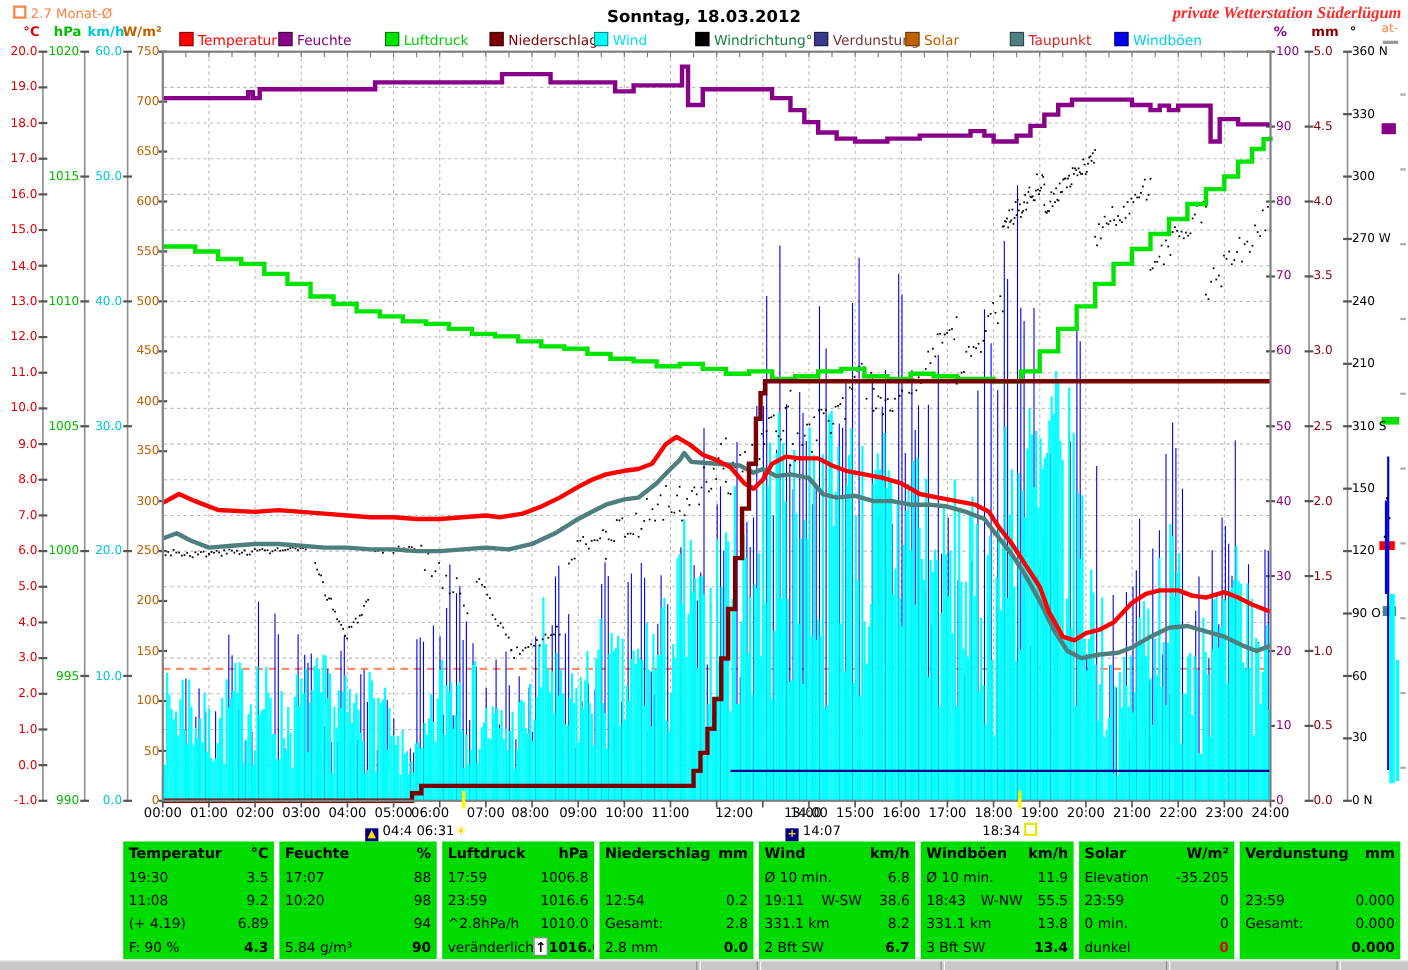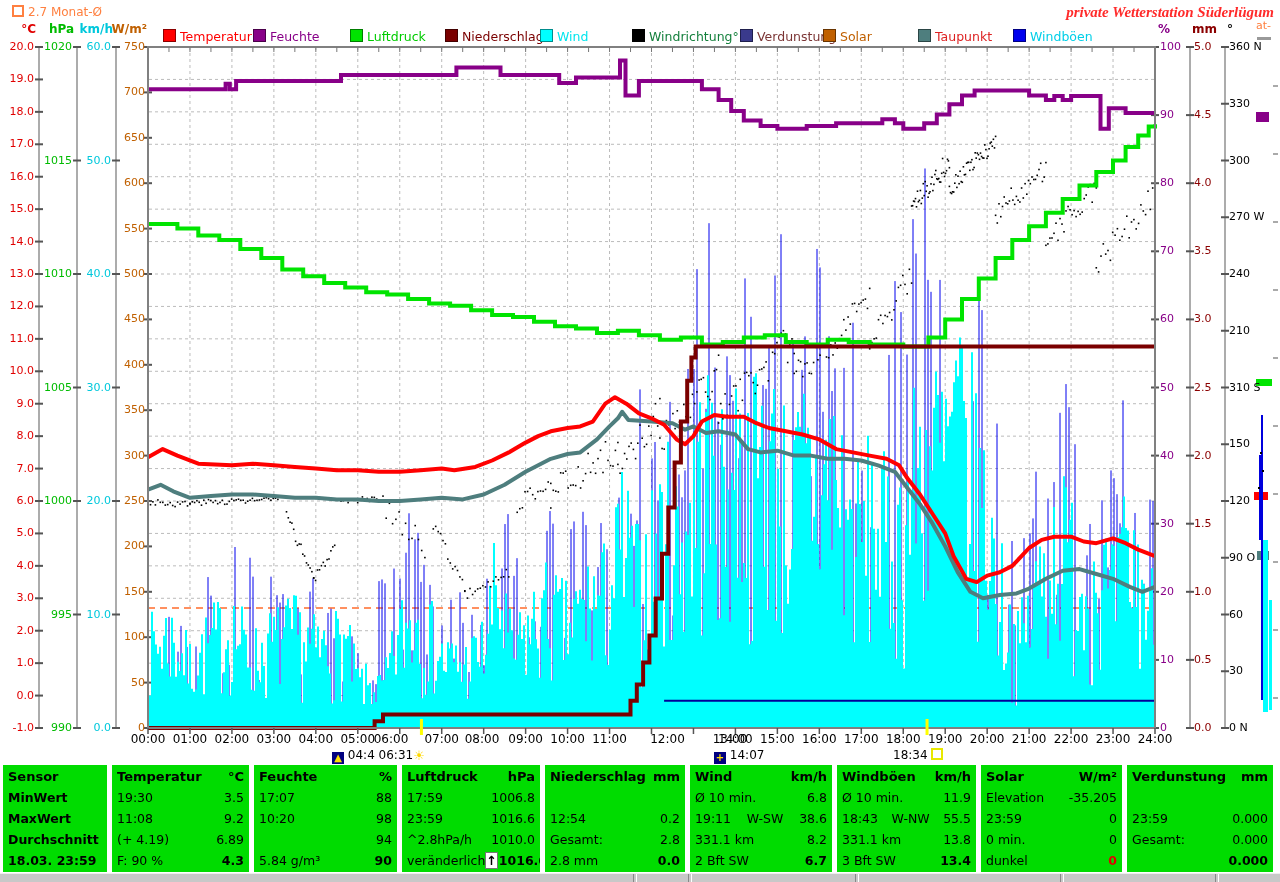--- a/index.html
+++ b/index.html
@@ -38,20 +38,21 @@
             line-height:15px;text-align:center;font-weight:bold;color:#000;margin:0 1px;}
   #statusbar{position:absolute;left:0;top:873px;width:1280px;height:9px;background:#c8c8c8;
              border-top:1px solid #eee;}
   .sbsep{position:absolute;top:0;width:2px;height:9px;border-left:1px solid #888;border-right:1px solid #fff;}
 </style>
 </head>
 <body>
 
 <div id="root">
   <div id="monthavg"><span class="sq"></span><span>2.7 Monat-Ø</span></div>
+  <div id="title">Sonntag, 18.03.2012</div>
   <div id="station">private Wetterstation Süderlügum</div>
   <div id="monthcol-label">at-</div>
   <svg id="chart-svg" width="1280" height="762">
       <g>
         <line x1="189.95833333333334" y1="47" x2="189.95833333333334" y2="728" stroke="#bbb" stroke-width="1" stroke-dasharray="3 3"></line>
         <line x1="231.91666666666669" y1="47" x2="231.91666666666669" y2="728" stroke="#bbb" stroke-width="1" stroke-dasharray="3 3"></line>
         <line x1="273.875" y1="47" x2="273.875" y2="728" stroke="#bbb" stroke-width="1" stroke-dasharray="3 3"></line>
         <line x1="315.83333333333337" y1="47" x2="315.83333333333337" y2="728" stroke="#bbb" stroke-width="1" stroke-dasharray="3 3"></line>
         <line x1="357.79166666666663" y1="47" x2="357.79166666666663" y2="728" stroke="#bbb" stroke-width="1" stroke-dasharray="3 3"></line>
         <line x1="399.75" y1="47" x2="399.75" y2="728" stroke="#bbb" stroke-width="1" stroke-dasharray="3 3"></line>
@@ -1688,37 +1689,20 @@
     <div class="legend-item" style="left: 163px; color: rgb(255, 0, 0);"><span class="sw" style="background: rgb(255, 0, 0);"></span><span>Temperatur</span></div>
     <div class="legend-item" style="left: 253px; color: rgb(136, 0, 136);"><span class="sw" style="background: rgb(136, 0, 136);"></span><span>Feuchte</span></div>
     <div class="legend-item" style="left: 350px; color: rgb(0, 204, 0);"><span class="sw" style="background: rgb(0, 228, 0);"></span><span>Luftdruck</span></div>
     <div class="legend-item" style="left: 445px; color: rgb(122, 0, 0);"><span class="sw" style="background: rgb(122, 0, 0);"></span><span>Niederschlag</span></div>
     <div class="legend-item" style="left: 540px; color: rgb(0, 229, 238);"><span class="sw" style="background: rgb(0, 255, 255);"></span><span>Wind</span></div>
     <div class="legend-item" style="left: 632px; color: #15803d;"><span class="sw" style="background: rgb(0, 0, 0);"></span><span>Windrichtung°</span></div>
     <div class="legend-item" style="left: 740px; color: rgb(123, 53, 53);"><span class="sw" style="background: rgb(58, 58, 140);"></span><span>Verdunstung</span></div>
     <div class="legend-item" style="left: 823px; color: rgb(192, 96, 0);"><span class="sw" style="background: rgb(192, 96, 0);"></span><span>Solar</span></div>
     <div class="legend-item" style="left: 918px; color: rgb(221, 34, 34);"><span class="sw" style="background: rgb(78, 126, 126);"></span><span>Taupunkt</span></div>
     <div class="legend-item" style="left: 1013px; color: rgb(0, 207, 232);"><span class="sw" style="background: rgb(0, 0, 238);"></span><span>Windböen</span></div>
-    <div class="tcol" style="left: 3px; width: 104px;">
-      <div class="trow head" style="font-weight: bold;">
-        <span>Sensor</span>
-      </div>
-      <div class="trow" style="font-weight: bold;">
-        <span>MinWert</span>
-      </div>
-      <div class="trow" style="font-weight: bold;">
-        <span>MaxWert</span>
-      </div>
-      <div class="trow" style="font-weight: bold;">
-        <span>Durchschnitt</span>
-      </div>
-      <div class="trow" style="font-weight: bold;">
-        <span>18.03. 23:59</span>
-      </div>
-    </div>
     <div class="tcol" style="left: 112px; width: 137px;">
       <div class="trow head">
         <span class="tl">Temperatur</span>
         <span class="tv">°C</span>
       </div>
       <div class="trow">
         <span class="tl">19:30</span>
         <span class="tv">3.5</span>
       </div>
       <div class="trow">

